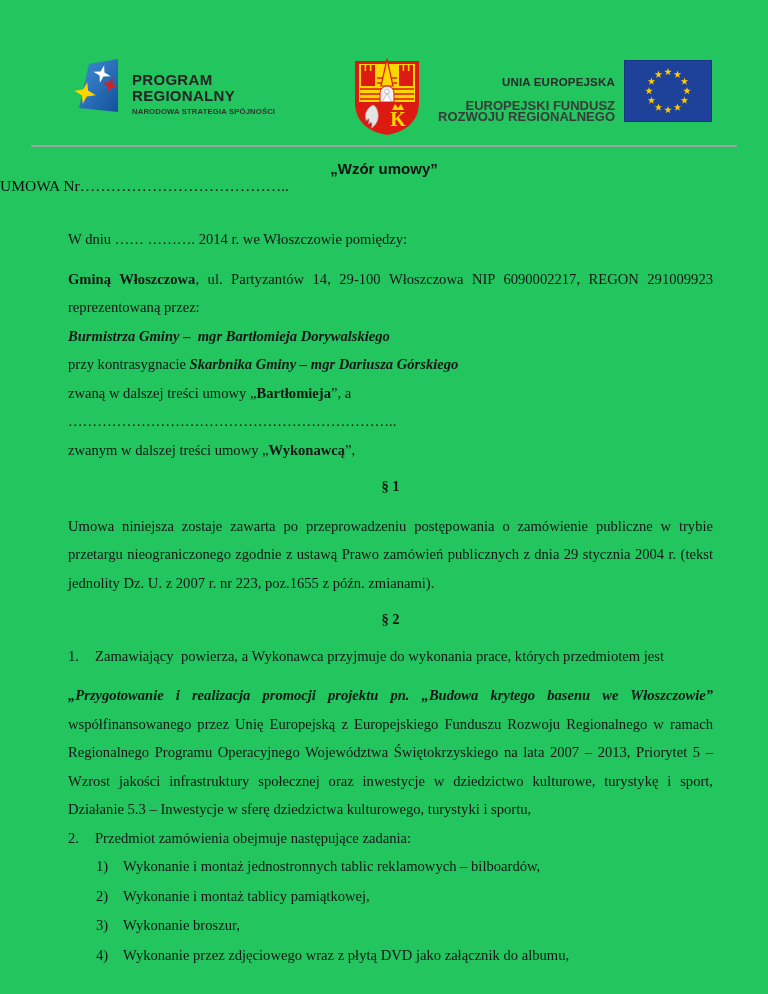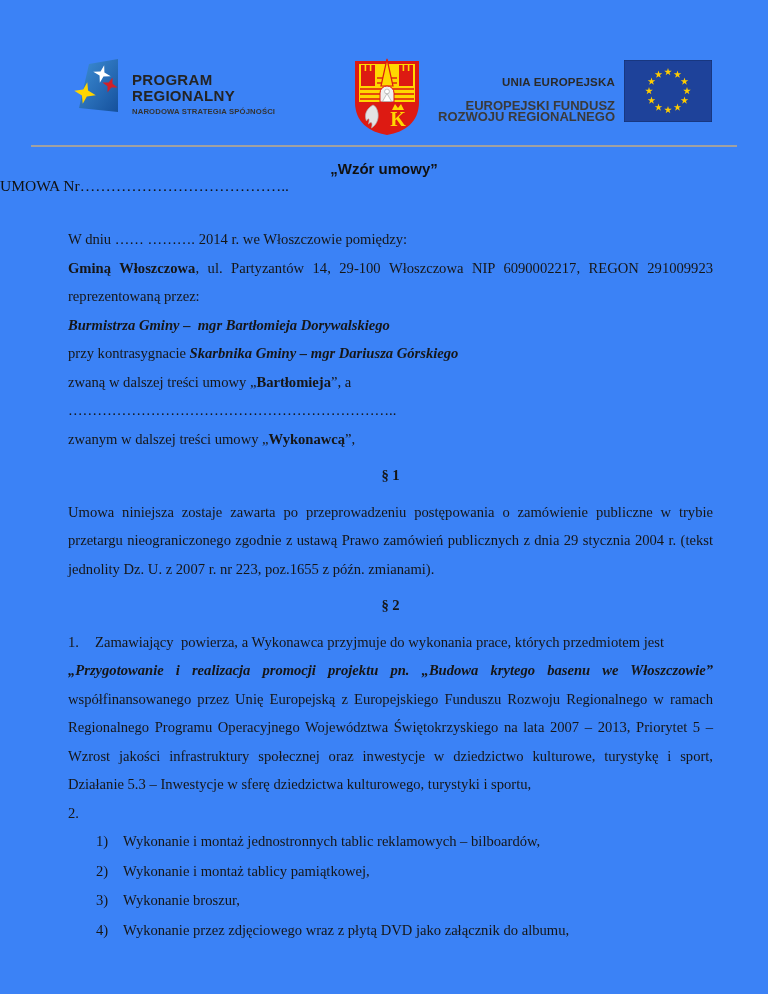--- a/index.html
+++ b/index.html
@@ -1,38 +1,38 @@
 <!DOCTYPE html>
 <html lang="pl"><head>
 <meta charset="utf-8">
 <style>
   html,body{margin:0;padding:0;background:#ffffff;}
   .page{
-    position:relative;width:768px;height:994px;background:#3b82f6;
+    position:relative;width:768px;height:994px;background:#22c55e;
     font-family:"Liberation Serif",serif;color:#161616;overflow:hidden;
   }
   
   .header-row{display:flex;align-items:flex-start;padding:57px 56px 0 73px;}
   .logo-left{display:flex;width:268px;flex:none;}
   .logo-left-text{margin:15px 0 0 9px;font-family:"Liberation Sans",sans-serif;color:#242424;}
   .pl-title{font-size:15px;font-weight:bold;line-height:16px;letter-spacing:.3px;}
   .pl-sub{font-size:7.7px;font-weight:bold;margin-top:3px;letter-spacing:.15px;color:#333;}
   .crest{margin:1px 0 0 10px;flex:none;}
   .logo-right{display:flex;margin-left:auto;align-items:center;}
   .eu-text{text-align:right;font-family:"Liberation Sans",sans-serif;margin-top:19px;color:#2a2a2a;}
   .eu-title{font-size:11.5px;font-weight:bold;letter-spacing:.2px;}
   .eu-sub{font-size:13px;font-weight:bold;line-height:11px;margin-top:12px;color:#3a3a3a;}
   .eu-flag{margin-left:9px;margin-top:3px;flex:none;}
   .rule{border-top:2px solid #a1a1a1;margin:7px 31px 0 31px;}
   
   .doc-title{text-align:center;font-family:"Liberation Sans",sans-serif;font-weight:bold;font-size:15px;margin-top:13px;color:#111;}
   .doc-no{text-align:left;font-weight:normal;font-size:15.5px;color:#111;}
   
   .doc-body{margin:30px 55px 0 68px;font-size:14.6px;line-height:28.5px;}
-  .p-just{text-align:justify;}
+  .p-just{text-align:justify;margin-top:11px;}
   .line{white-space:pre-wrap;}
   .bld{font-weight:bold;}
   .bi{font-weight:bold;font-style:italic;}
   .sec-h{text-align:center;font-weight:bold;margin:8px 0;}
   .pt{display:flex;white-space:pre-wrap;}
   .pt-no{flex:none;width:27px;}
   .task{display:flex;white-space:pre-wrap;margin-left:28px;margin-bottom:1px;}
   .task-no{flex:none;width:27px;}
 </style>
 </head>
@@ -154,20 +154,21 @@
 
     <div class="pt">
       <span class="pt-no">1.</span>
       <span>Zamawiający  powierza, a Wykonawca przyjmuje do wykonania prace, których przedmiotem jest</span>
     </div>
 
     <div class="p-just"><span class="bi">„Przygotowanie i realizacja promocji projektu pn. „Budowa krytego basenu we Włoszczowie”</span><span> współfinansowanego przez Unię Europejską z Europejskiego Funduszu Rozwoju Regionalnego w ramach Regionalnego Programu Operacyjnego Województwa Świętokrzyskiego na lata 2007 – 2013, Priorytet 5 – Wzrost jakości infrastruktury społecznej oraz inwestycje w dziedzictwo kulturowe, turystykę i sport, Działanie 5.3 – Inwestycje w sferę dziedzictwa kulturowego, turystyki i sportu,</span></div>
 
     <div class="pt">
       <span class="pt-no">2.</span>
+      <span>Przedmiot zamówienia obejmuje następujące zadania:</span>
     </div>
 
     <div class="task">
       <span class="task-no">1)</span>
       <span>Wykonanie i montaż jednostronnych tablic reklamowych – bilboardów,</span>
     </div>
     <div class="task">
       <span class="task-no">2)</span>
       <span>Wykonanie i montaż tablicy pamiątkowej,</span>
     </div>

